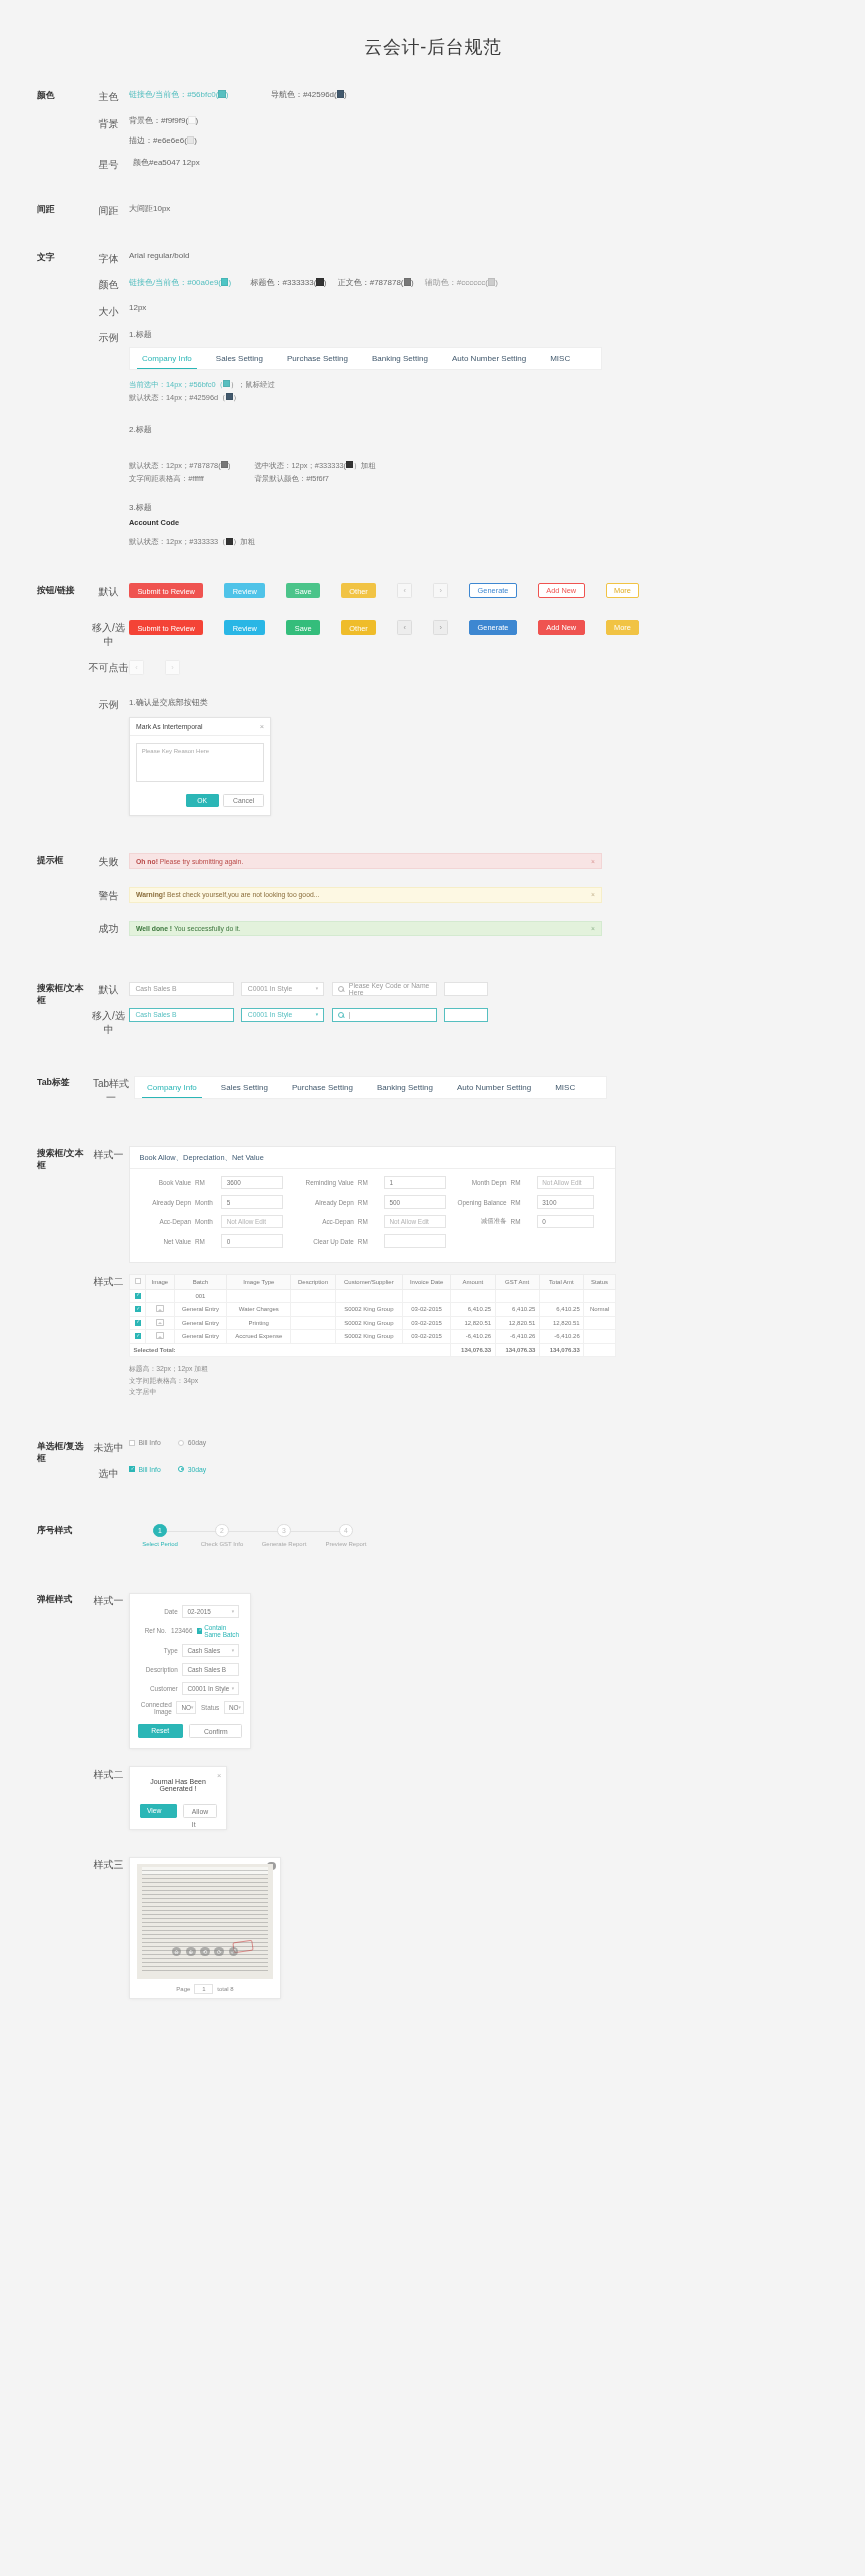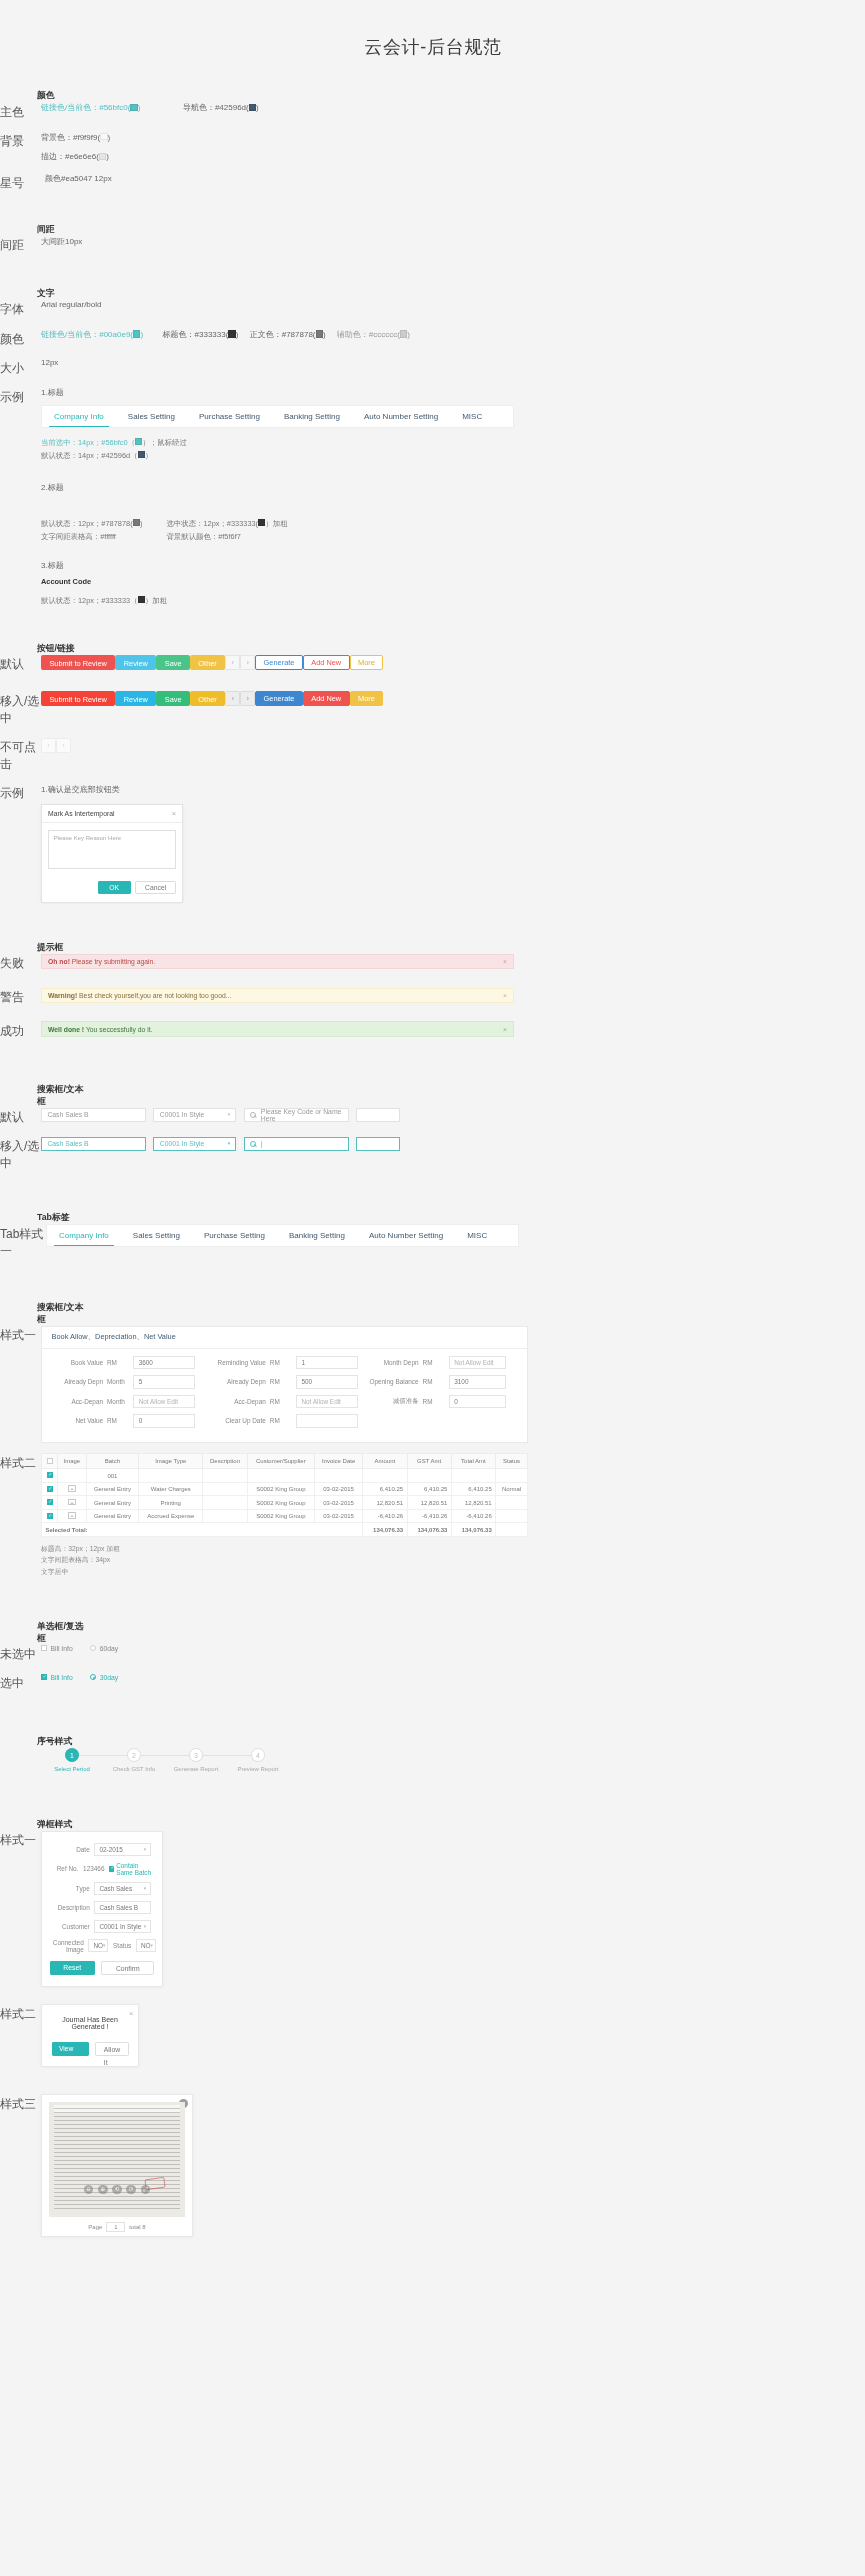--- a/index.html
+++ b/index.html
@@ -5,38 +5,38 @@
   * { box-sizing: border-box; }
   html, body { margin:0; padding:0; }
   body {
     width:866px; background:#f4f4f4;
     font-family:"Liberation Sans","DejaVu Sans",sans-serif;
     color:#333; -webkit-font-smoothing:antialiased;
   }
   .page { width:866px; position:relative; padding-bottom:41px; }
   .doc-title { text-align:center; font-size:18px; color:#3c3c3c; padding:35px 0 30px; font-weight:400; letter-spacing:0.7px;}
   
-  .sec { display:flex; align-items:flex-start; padding:0 12px 0 0; margin-bottom:2.7px;flex-direction:column;}
+  .sec { display:flex; align-items:flex-start; padding:0 12px 0 0; margin-bottom:2.7px;}
   .sec-label { width:88px; padding-left:37px; font-size:8.8px; font-weight:bold; color:#333; flex:none; padding-top:1.4px;}
   .sec-body { flex:1; }
   .row { display:flex; align-items:flex-start; margin-bottom:10.8px; }
-  .row-label { width:41px; font-size:12px; color:#555; flex:none; padding-top:1.4px;}
+  .row-label { width:41px; font-size:10px; color:#555; flex:none; padding-top:1.4px;text-align:center;}
   .row-body { flex:1; font-size:8px; color:#666; }
   .swatch { display:inline-block; width:7.4px; height:7.4px; vertical-align:-0.7px; border:0.7px solid rgba(0,0,0,.08); }
   .cmain { color:#56bfc0; }
   .grey  { color:#999; }
   .inline-gap { display:inline-block; width:38px; }
   
   .tabbar { background:#fff; border:0.7px solid #eee; display:flex; height:23px; align-items:stretch; width:473px;}
   .tabbar .tab { font-size:8px; color:#42596d; display:flex; align-items:center; padding:0 12px; position:relative;}
   .tabbar .tab.active { color:#2bb6b6; }
   .tabbar .tab.active:after { content:""; position:absolute; left:6.8px; right:6.8px; bottom:0; height:1.4px; background:#2bb6b6;}
   .note { font-size:7.4px; color:#777; line-height:13px; }
   
-  .btnrow { display:flex; align-items:flex-end; gap:0; margin-bottom:10.8px; }
+  .btnrow { display:flex; align-items:flex-end; gap:21px; margin-bottom:10.8px; }
   .btn { font-size:7.4px; color:#fff; border-radius:2px; padding:0 7.4px; height:15px; line-height:15px; display:inline-block; border:0.7px solid transparent;}
   .btn-red{background:#ef5350;} .btn-red-h{background:#f44336;}
   .btn-blue{background:#4fc3e8;} .btn-blue-h{background:#29b6e5;}
   .btn-green{background:#4bc48a;} .btn-green-h{background:#34bd7b;}
   .btn-amber{background:#f1c344;} .btn-amber-h{background:#efbc2a;}
   .arrbtn { width:15px; height:15px; border:0.7px solid #e4e4e4; background:#f7f7f7; color:#b7b7b7; font-size:7.4px; text-align:center; line-height:13.5px; border-radius:1.4px;}
   .arrbtn.hov { background:#ededed; border-color:#dcdcdc; color:#999;}
   .arrbtn.dis { background:#fbfbfb; border-color:#ececec; color:#d8d8d8;}
   .obtn { font-size:7.4px; height:15px; line-height:13.5px; padding:0 7.4px; border-radius:2px; background:#fff; display:inline-block;}
   .o-blue{border:0.7px solid #3d87d1;color:#3d87d1;} .o-blue-f{background:#3d87d1;color:#fff;border:0.7px solid #3d87d1;}

